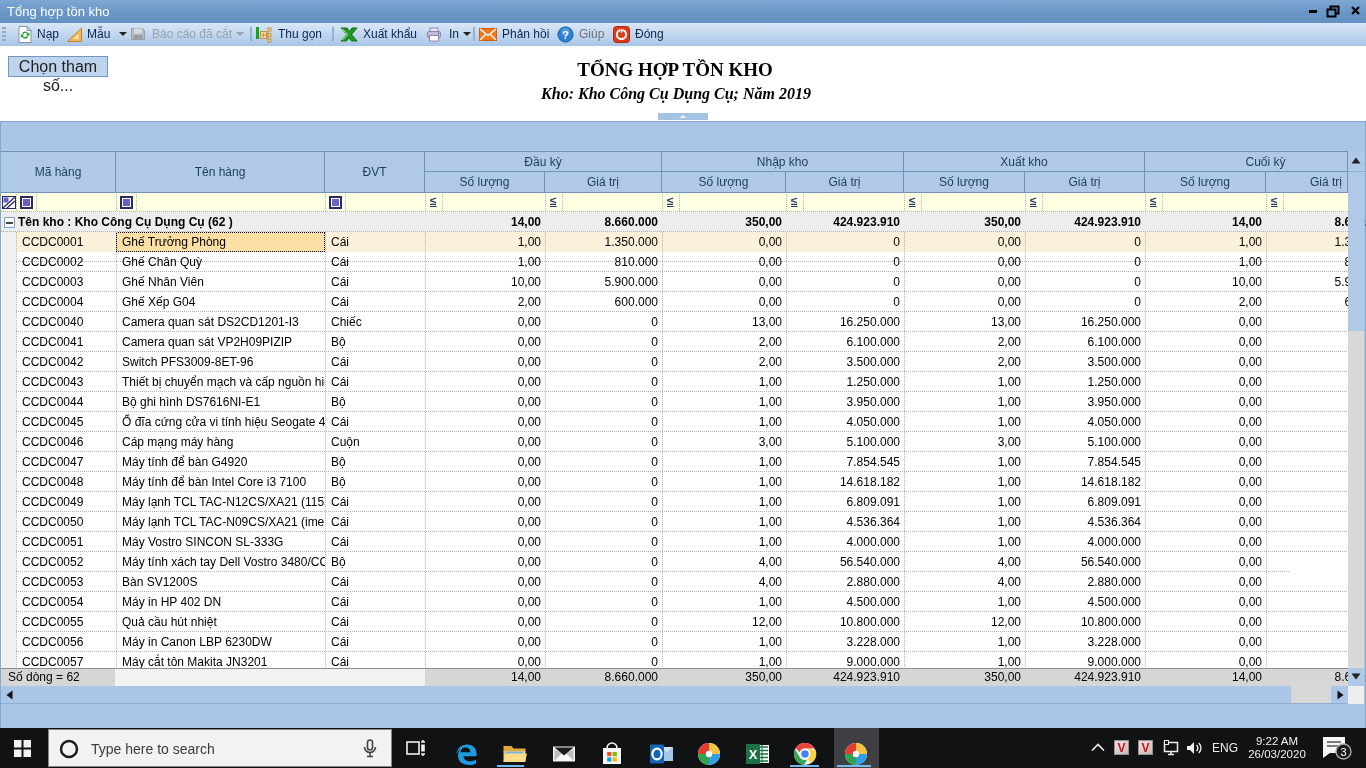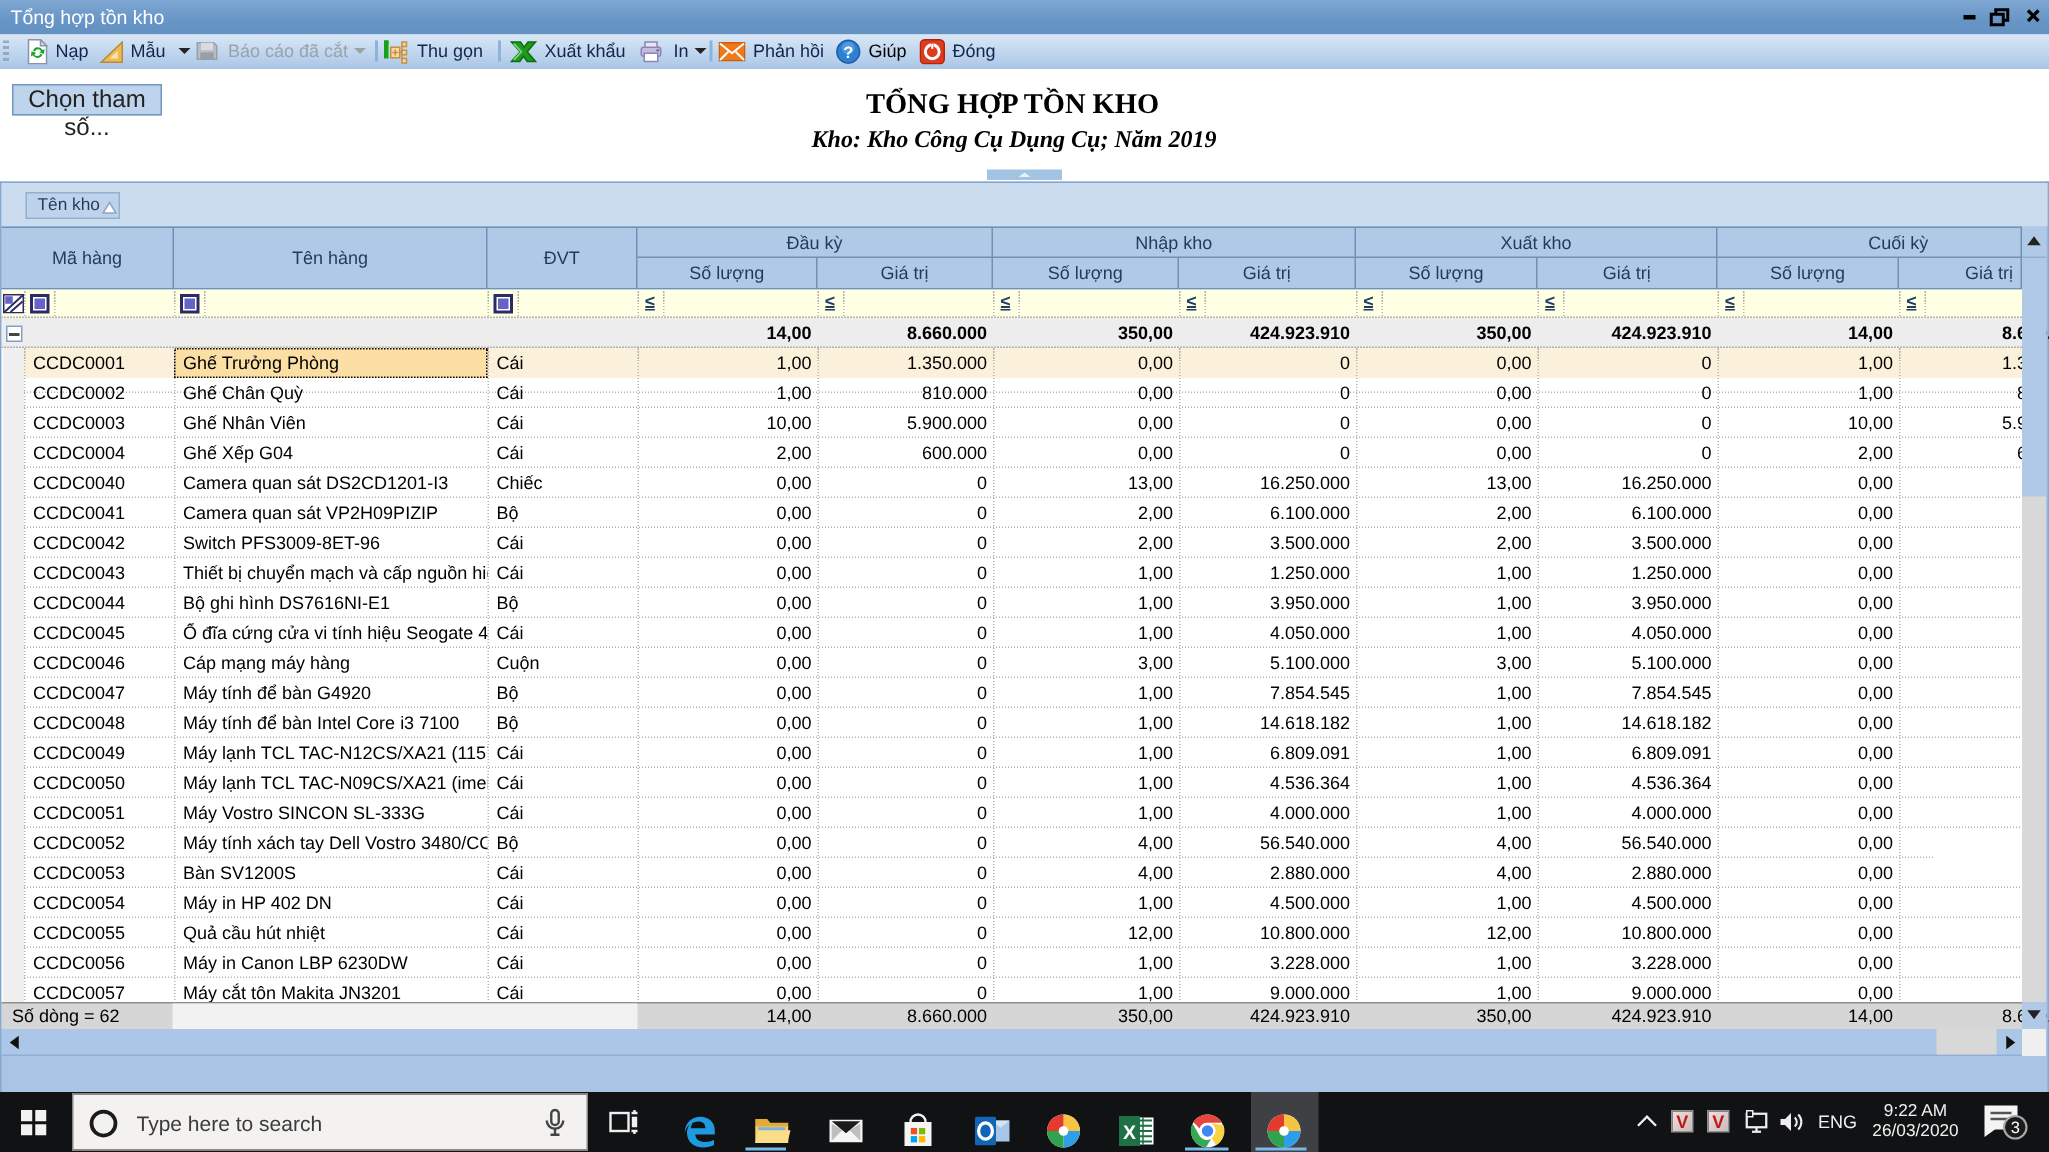--- a/index.html
+++ b/index.html
@@ -81,47 +81,40 @@
 <svg class="a" style="left:479px;top:28px" width="18" height="13" viewBox="0 0 18 13">
 <rect x="0.5" y="0.5" width="17" height="12" fill="#f07818" stroke="#d05c08"></rect>
 <path d="M1 1 L9 7.5 L17 1 M1 12 L6.5 6.5 M17 12 L11.5 6.5" stroke="#fff" stroke-width="1.4" fill="none"></path>
 </svg>
 <div class="a" style="left:502px;top:23px;height:23px;line-height:23px;font-size:12px;color:#10264e">Phản hồi</div>
 <svg class="a" style="left:557px;top:26px" width="17" height="17" viewBox="0 0 17 17">
 <circle cx="8.5" cy="8.5" r="7.6" fill="#2f7fd0" stroke="#1a5ca8"></circle>
 <circle cx="8.5" cy="6" r="4.2" fill="#5ea4e4" opacity="0.7"></circle>
 <text x="8.5" y="12.6" font-size="11" font-weight="bold" fill="#fff" text-anchor="middle" font-family="Liberation Sans">?</text>
 </svg>
-<div class="a" style="left:579px;top:23px;height:23px;line-height:23px;font-size:12px;color:#000000">Giúp</div>
+<div class="a" style="left:579px;top:23px;height:23px;line-height:23px;font-size:12px;color:#737373">Giúp</div>
 <svg class="a" style="left:613px;top:26px" width="17" height="17" viewBox="0 0 17 17">
 <rect x="0.5" y="0.5" width="16" height="16" rx="3" fill="#dd3b1c" stroke="#b22408"></rect>
 <circle cx="8.5" cy="8.5" r="4.6" fill="none" stroke="#fff" stroke-width="2"></circle>
 <rect x="7.6" y="2.8" width="1.8" height="4" fill="#dd3b1c"></rect>
 <rect x="7.8" y="3.2" width="1.4" height="3.4" fill="#fff"></rect>
 </svg>
 <div class="a" style="left:635px;top:23px;height:23px;line-height:23px;font-size:12px;color:#10264e">Đóng</div>
 
 <div class="a" style="left:0;top:46px;width:1366px;height:75px;background:#fff">
  <div class="a" style="left:8px;top:10px;width:100px;height:21px;background:#bed4ec;border:1px solid #7396be;text-align:center;line-height:19px;font-size:16px;color:#222">Chọn tham số...</div>
  <div class="a" style="left:0;top:13px;width:1350px;text-align:center;font-family:'Liberation Serif',serif;font-weight:bold;font-size:19px;color:#000">TỔNG HỢP TỒN KHO</div>
  <div class="a" style="left:0;top:39px;width:1352px;text-align:center;font-family:'Liberation Serif',serif;font-weight:bold;font-style:italic;font-size:16px;color:#000">Kho: Kho Công Cụ Dụng Cụ; Năm 2019</div>
  <div class="a" style="left:658px;top:67px;width:50px;height:7px;background:#a3c3e3">
    <div class="a" style="left:21px;top:2px;width:0;height:0;border-left:4px solid transparent;border-right:4px solid transparent;border-bottom:3px solid #e8f0f8"></div>
  </div>
 </div>
 
 <div class="a" style="left:0;top:121px;width:1366px;height:583px;background:#a9c4e4;border:1px solid #85a8ce;border-bottom:none">
 
- <div class="a" style="left:0;top:0;width:1364px;height:29px;background:#cbdcef">
-  <div class="a" style="left:16px;top:6px;width:63px;height:18px;background:#bed3eb;border:1px solid #90b0d4;line-height:16px;font-size:11.5px;color:#1e3c5a;padding-left:7px">Tên kho
-    <svg class="a" style="left:50px;top:4.5px" width="10" height="9" viewBox="0 0 10 9">
-          <path d="M5 1 L9.3 8 H0.7 Z" fill="#fff" stroke="#8ca6c4" stroke-width="1"></path>
-        </svg>
-  </div>
- </div>
 
 <div class="a" style="left:0;top:29px;width:1347px;height:42px;background:#b0c9e6;border-top:1px solid #7191b6;border-bottom:1px solid #7191b6">
 <div class="hd a" style="left:0px;top:0;width:115px;height:40px;border-right:1px solid #7191b6">Mã hàng</div>
 <div class="hd a" style="left:115px;top:0;width:209px;height:40px;border-right:1px solid #7191b6">Tên hàng</div>
 <div class="hd a" style="left:324px;top:0;width:100px;height:40px;border-right:1px solid #7191b6">ĐVT</div>
 <div class="hd a" style="left:424px;top:0;width:237px;height:20px;border-right:1px solid #7191b6;border-bottom:1px solid #7191b6;overflow:hidden;justify-content:center">
         <div style="flex:none;width:237px">Đầu kỳ</div>
       </div>
 <div class="hd a" style="left:661px;top:0;width:242px;height:20px;border-right:1px solid #7191b6;border-bottom:1px solid #7191b6;overflow:hidden;">
         <div style="flex:none;width:242px">Nhập kho</div>
@@ -195,20 +188,21 @@
 <div class="vline" style="left:1161px;top:1px;bottom:1px"></div>
 <div class="le" style="left:1270px">≤</div>
 <div class="vline" style="left:1265px;top:1px;bottom:1px"></div>
 <div class="vline" style="left:1282px;top:1px;bottom:1px"></div>
 <div class="hline" style="left:0;right:0;bottom:0"></div>
 </div>
 <div class="a" style="left:0;top:90px;width:1347px;height:20px;background:#ededed">
 <div class="a" style="left:3px;top:5px;width:11px;height:11px;background:#fff;border:1px solid #7da0c8">
   <div class="a" style="left:1px;top:3.5px;width:7px;height:2px;background:#444"></div>
 </div>
+<div class="cell" style="left:17px;width:420px;font-weight:bold">Tên kho : Kho Công Cụ Dụng Cụ (62 )</div>
 
 <div class="cell num" style="left:424px;width:116px;font-weight:bold">14,00</div>
 <div class="cell num" style="left:544px;width:113px;font-weight:bold">8.660.000</div>
 <div class="cell num" style="left:661px;width:120px;font-weight:bold">350,00</div>
 <div class="cell num" style="left:785px;width:114px;font-weight:bold">424.923.910</div>
 <div class="cell num" style="left:903px;width:117px;font-weight:bold">350,00</div>
 <div class="cell num" style="left:1024px;width:116px;font-weight:bold">424.923.910</div>
 <div class="cell num" style="left:1144px;width:117px;font-weight:bold">14,00</div>
 <div class="cell num" style="left:1271px;width:116px;font-weight:bold">8.660.000</div>
 <div class="hline" style="left:0;right:0;bottom:0"></div>

